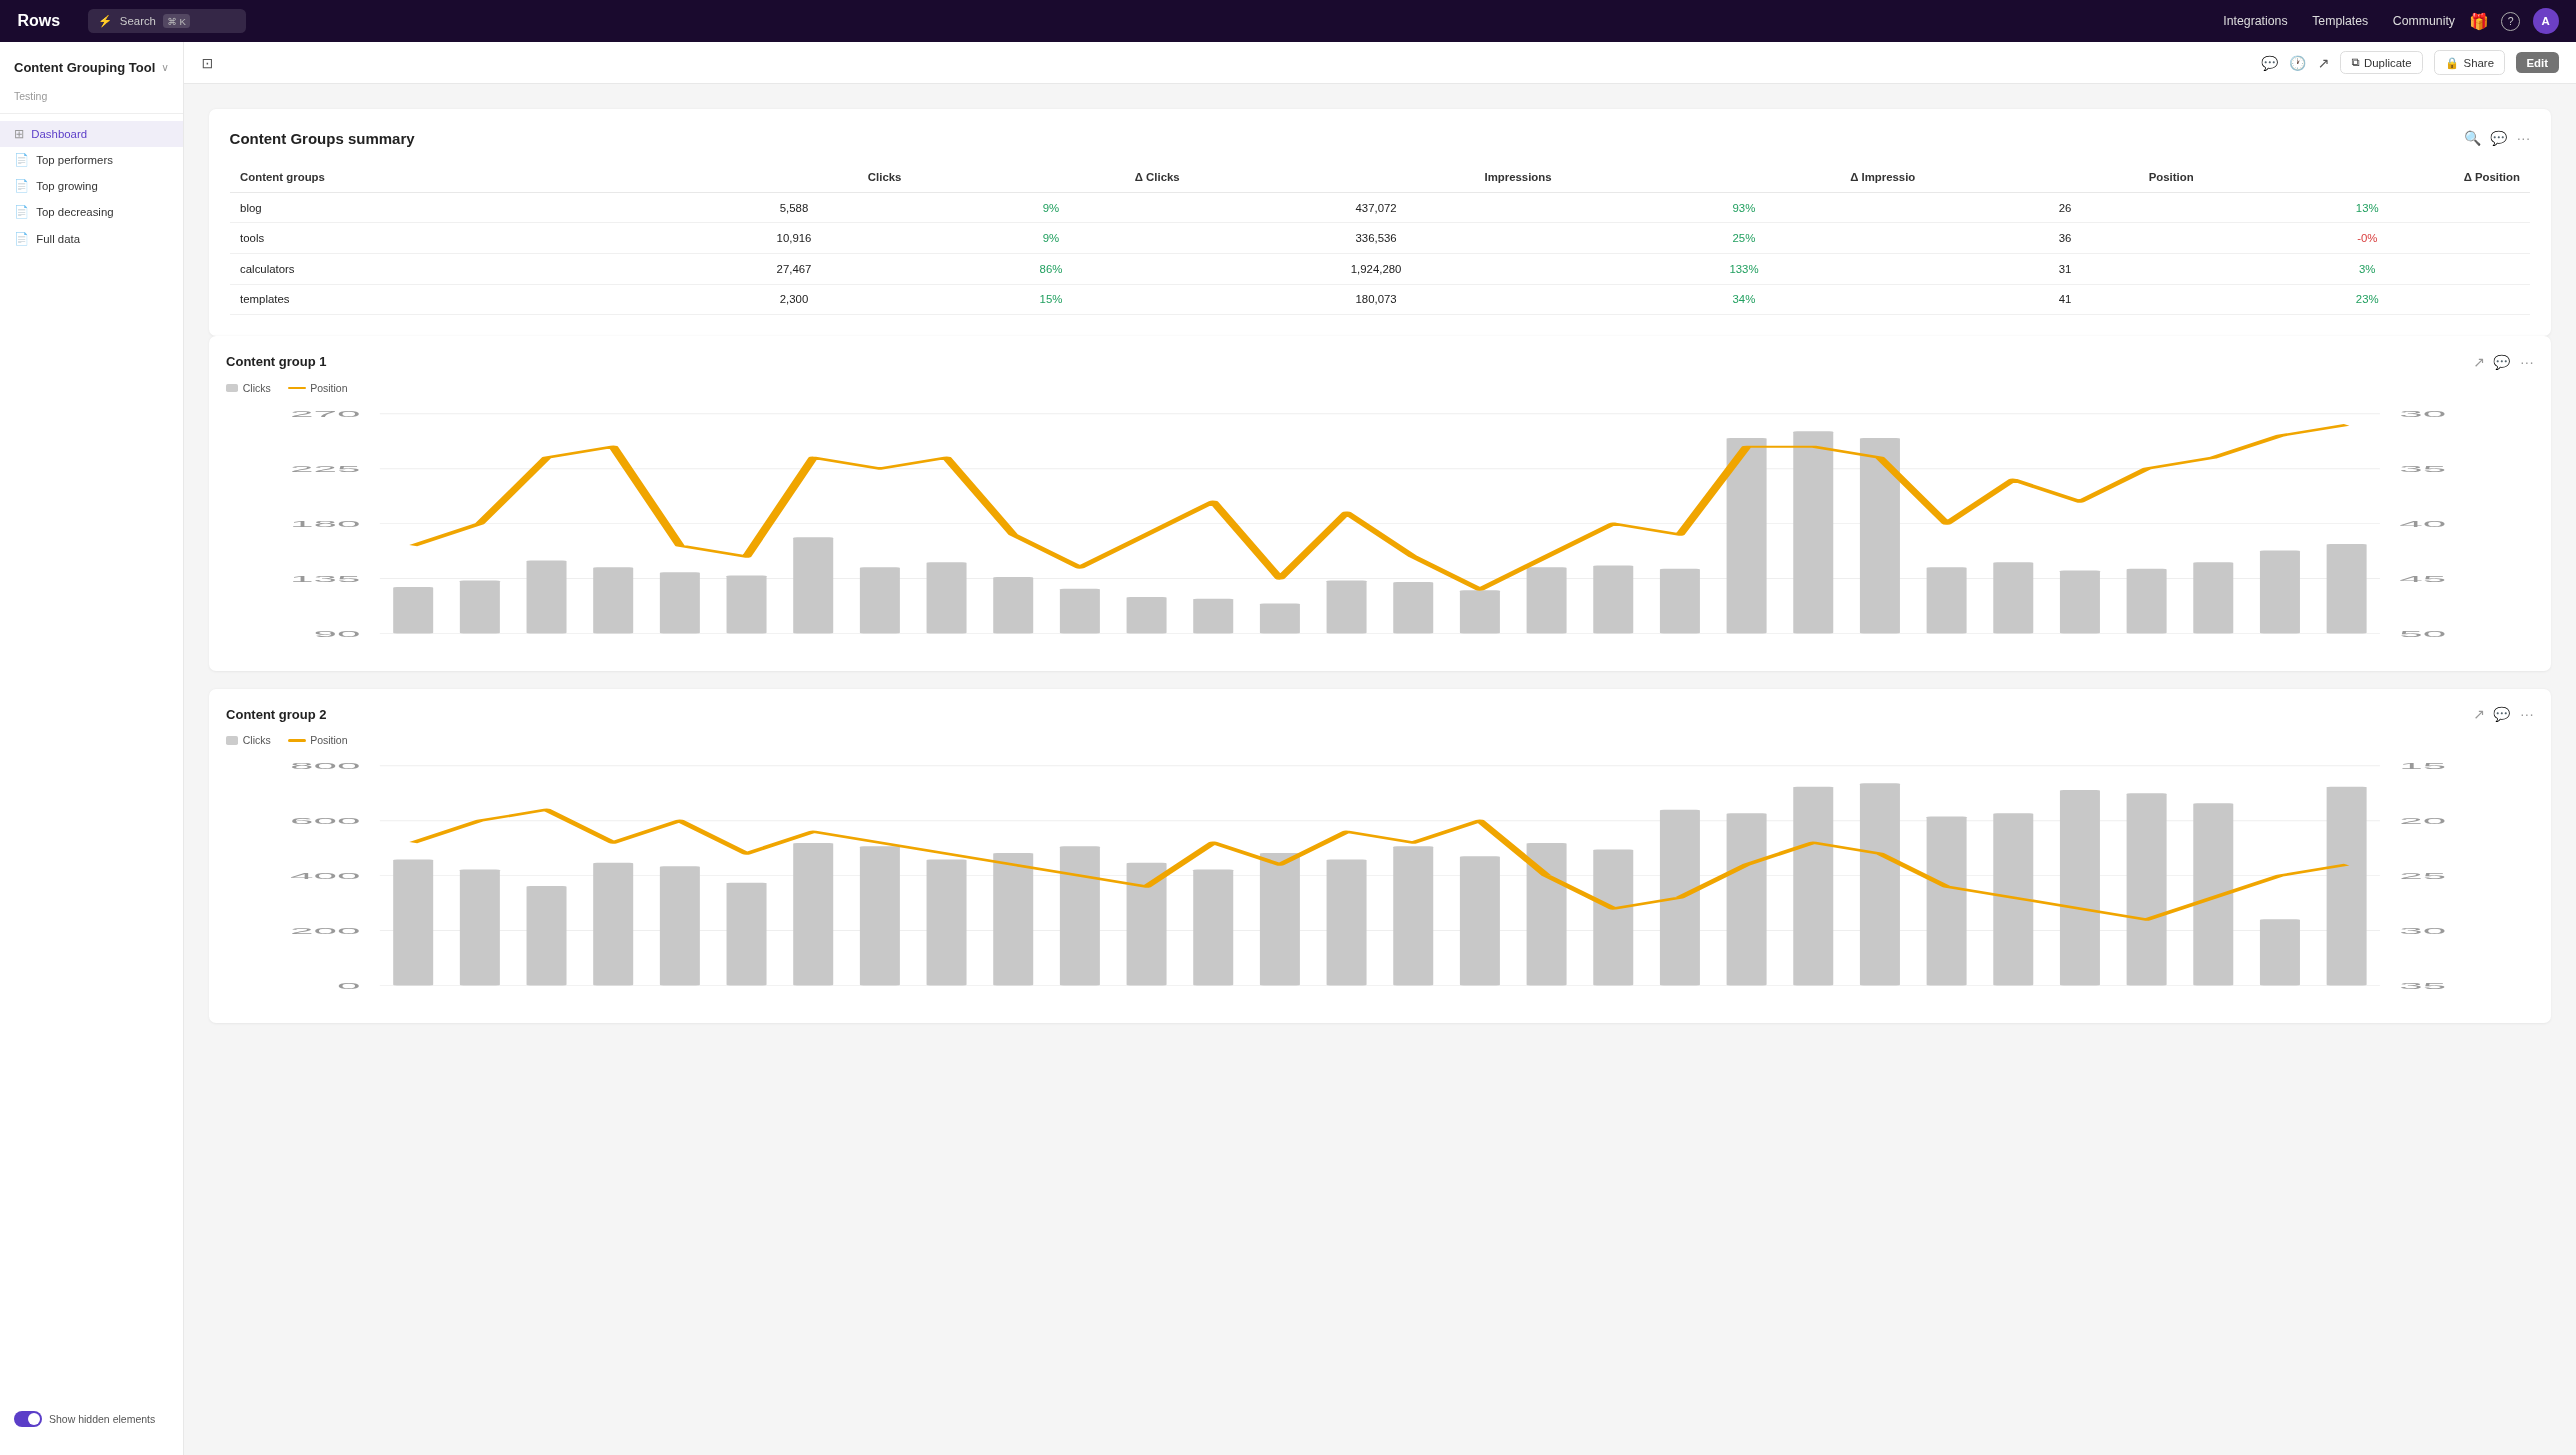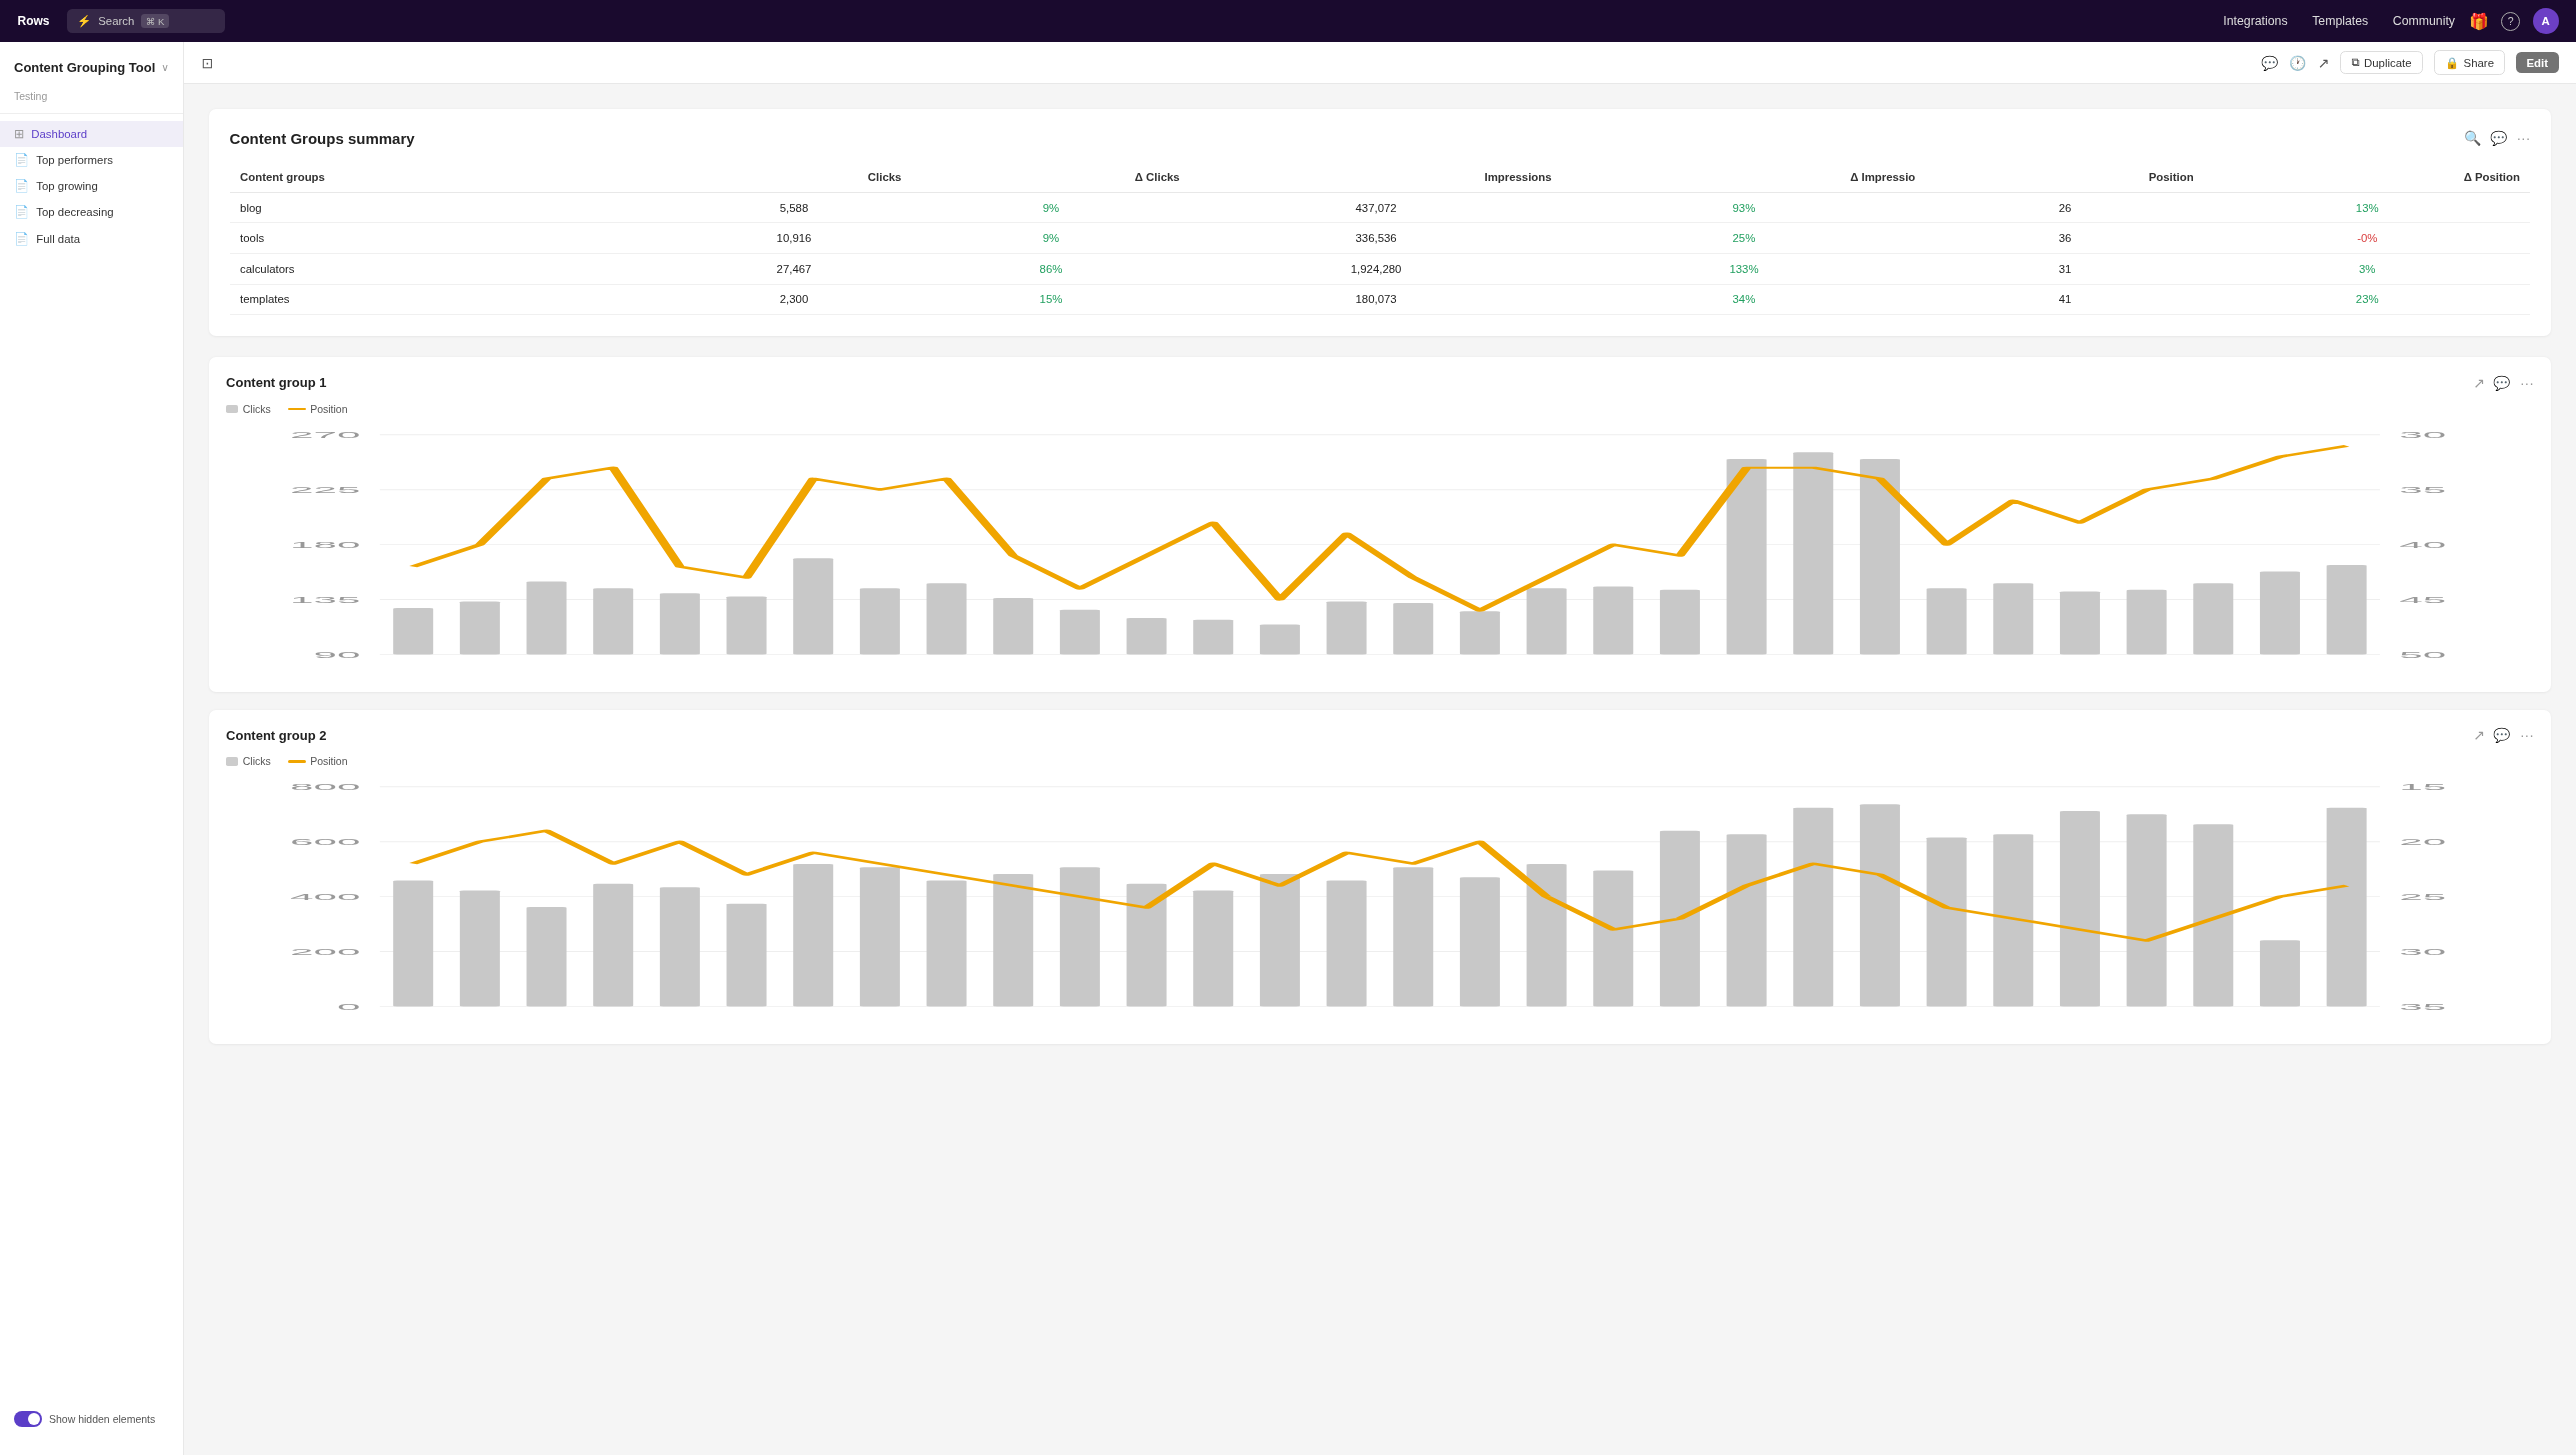--- a/index.html
+++ b/index.html
@@ -10,23 +10,23 @@
       background: #1a0a2e;
       color: #fff;
       display: flex;
       align-items: center;
       padding: 0 17.5px;
       height: 42px;
       gap: 14px;
     }
     .topnav-logo {
       font-weight: 700;
-      font-size: 12px;
+      font-size: 16px;
       color: #fff;
-      margin-right: 3px;
+      margin-right: 14px;
     }
     .topnav-search {
       display: flex;
       align-items: center;
       background: rgba(255,255,255,0.12);
       border-radius: 5.3px;
       padding: 4.4px 10.5px;
       gap: 7px;
       color: #ccc;
       font-size: 11.4px;
@@ -162,21 +162,20 @@
     
     .content-area {
       padding: 24.6px 24.6px;
     }
 
     
     .section-card {
       background: #fff;
       border-radius: 7px;
       padding: 21px;
-      margin-bottom: 21px;
       box-shadow: 0 0.9px 2.6px rgba(0,0,0,0.06);
     }
     .section-header {
       display: flex;
       align-items: center;
       margin-bottom: 17.5px;
     }
     .section-title {
       font-size: 15px;
       font-weight: 600;

